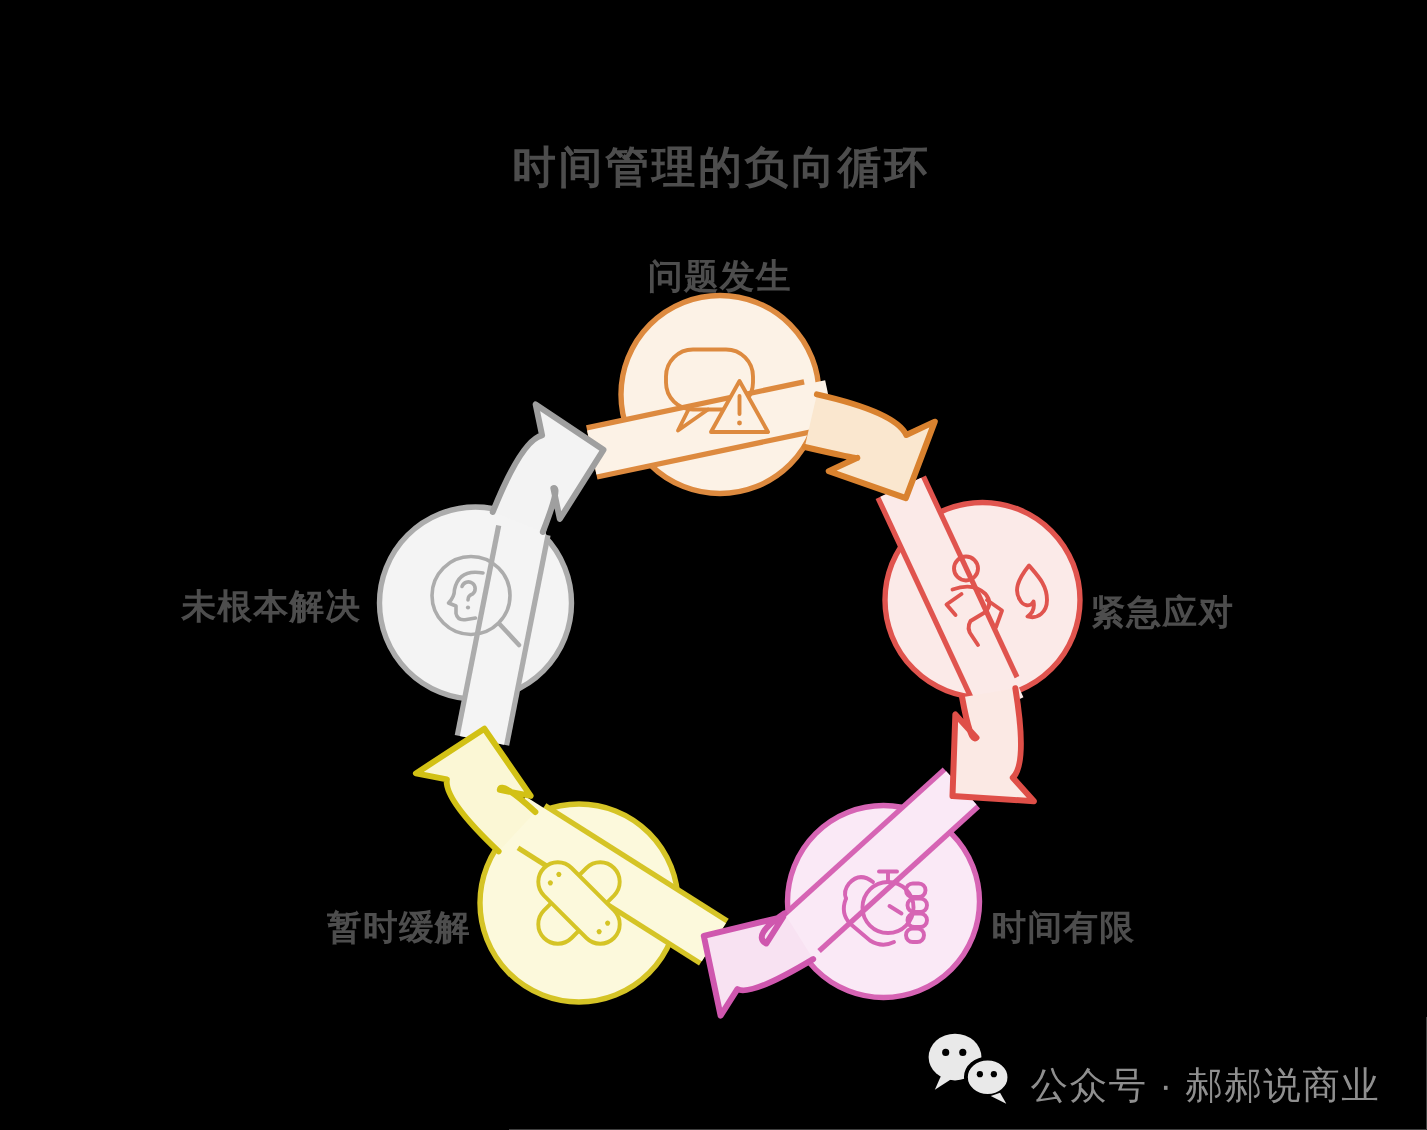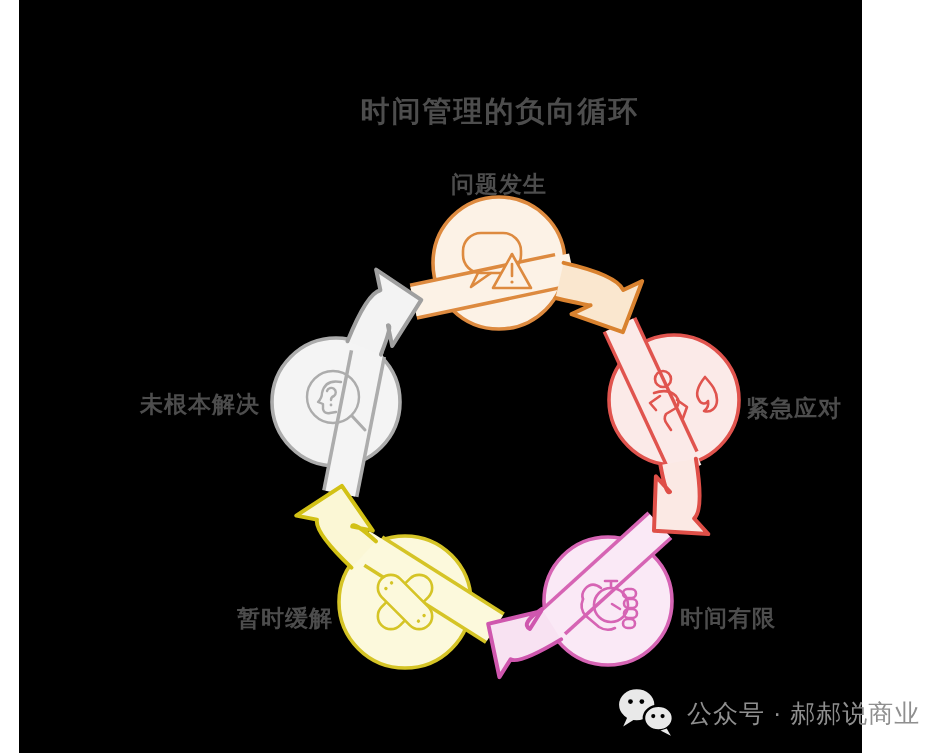--- a/index.html
+++ b/index.html
@@ -1,21 +1,21 @@
 <!DOCTYPE html>
 <html><head>
 <meta charset="utf-8">
 <style>
   html,body{margin:0;padding:0;}
   body{width:951px;height:753px;overflow:hidden;font-family:"Liberation Sans","DejaVu Sans",sans-serif;}
-  .stage{position:relative;width:843px;height:753px;background:#000;margin-left:19px;}
+  .stage{position:relative;width:951px;height:753px;background:#000;}
   svg.diagram{position:absolute;left:0;top:0;}
   .diagram-title{font-size:29px;font-weight:bold;letter-spacing:2px;}
   .node-label{font-size:23px;font-weight:bold;letter-spacing:1px;}
-  .footer{position:absolute;left:598px;top:686px;display:flex;align-items:center;gap:12px;}
+  .footer{position:absolute;left:617px;top:686px;display:flex;align-items:flex-end;gap:12px;}
   .footer-text{font-size:25px;letter-spacing:1px;font-weight:400;white-space:nowrap;}
 </style>
 </head>
 <body>
 
 <div class="stage" style="background: rgb(0, 0, 0);">
   <svg class="diagram" width="951" height="753" viewBox="0 0 951 753">
 
     <g id="nodes-layer" stroke-width="3.6">
       <circle cx="480" cy="263" r="66" fill="#fcf2e6" stroke="#dd8a3f"></circle>

